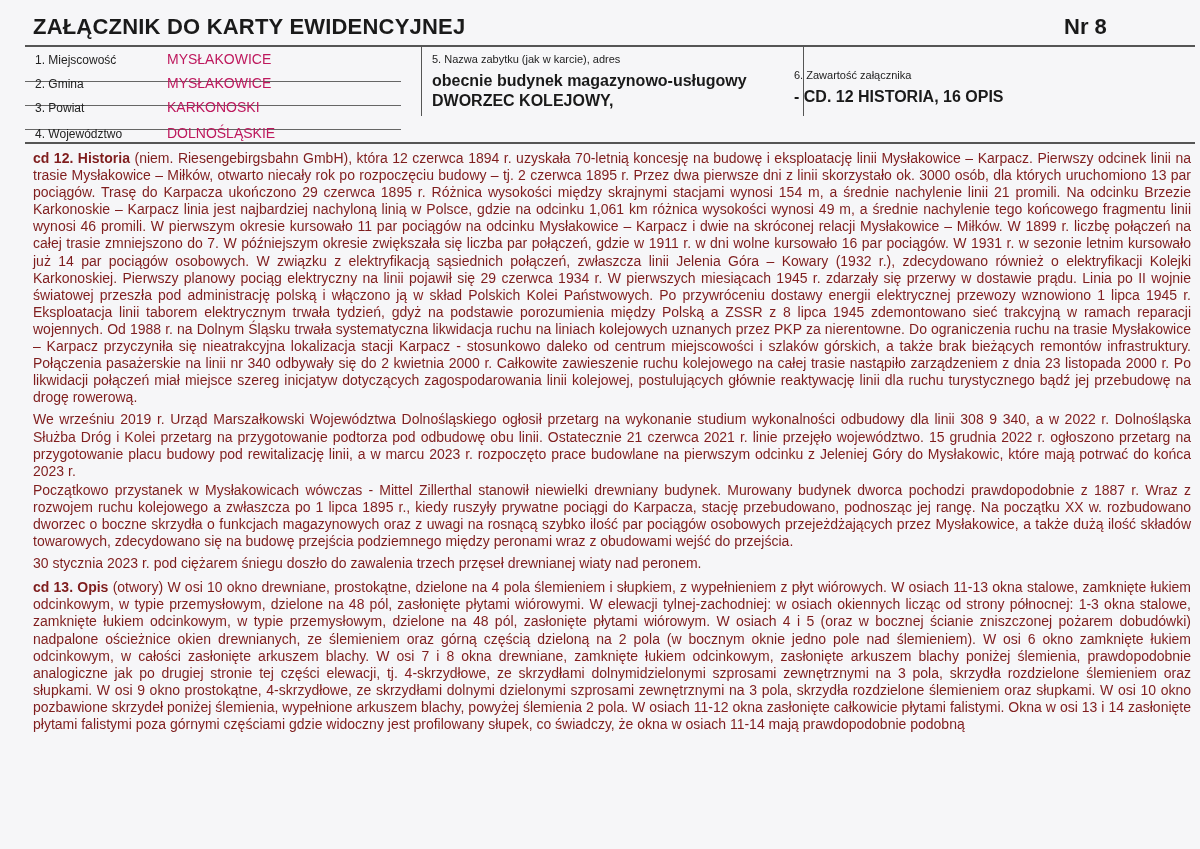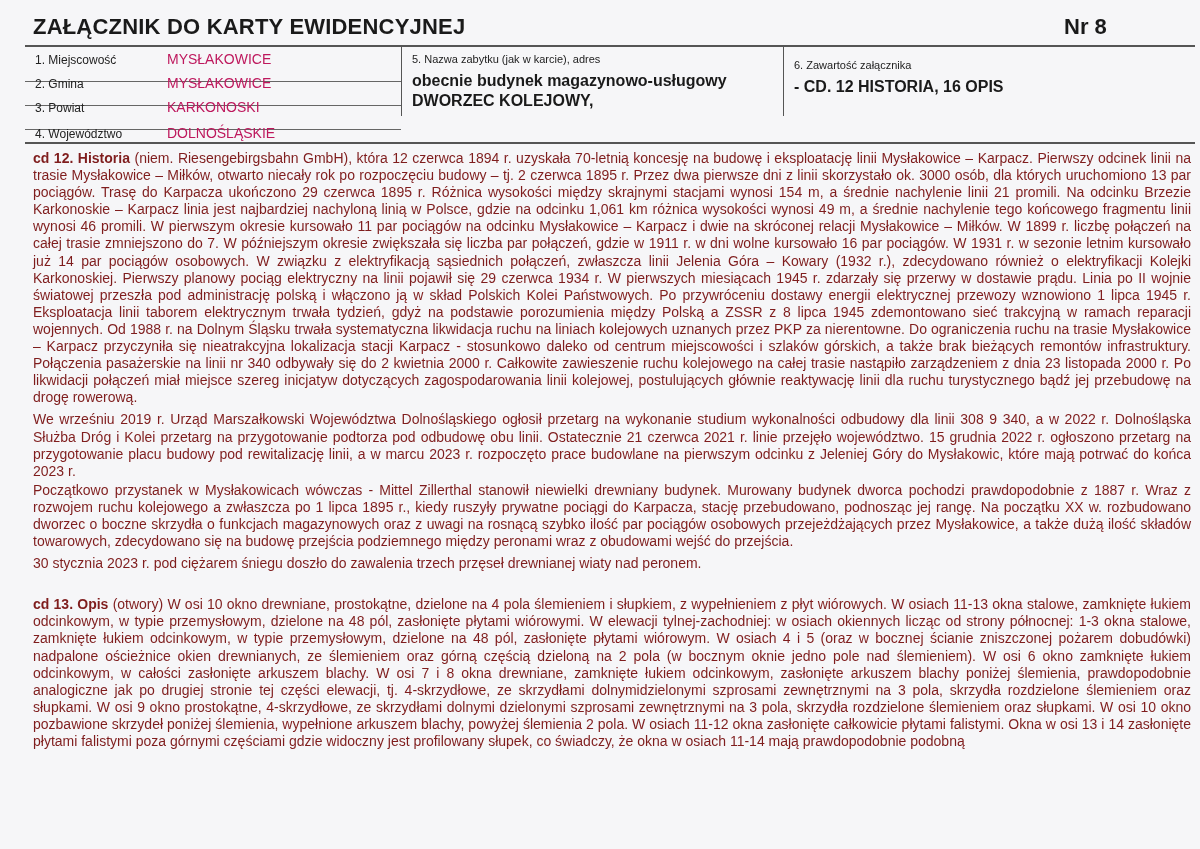--- a/index.html
+++ b/index.html
@@ -26,24 +26,24 @@
   }
   .col-left { position: absolute; left: 0; top: 0; width: 376px; height: 95px; }
   .row {
     position: absolute; left: 0; width: 376px; height: 35px;
     border-bottom: 1.5px solid #666; box-sizing: border-box;
   }
   .row:last-child { border-bottom: none; }
   .row .label { position: absolute; left: 10px; top: 6px; font-size: 12px; color: #222; }
   .row .value { position: absolute; left: 142px; top: 4px; font-size: 14px; color: #be185d; }
   .col-mid {
-    position: absolute; left: 376px; top: 0; width: 383px; height: 69px;
+    position: absolute; left: 396px; top: 0; width: 383px; height: 69px;
     border-left: 1.5px solid #555; border-right: 1.5px solid #555; box-sizing: border-box;
   }
-  .col-right { position: absolute; left: 759px; top: 6px; width: 411px; height: 82px; }
+  .col-right { position: absolute; left: 759px; top: 16px; width: 411px; height: 82px; }
   .cell-label { position: absolute; left: 10px; top: 6px; font-size: 11px; color: #222; }
   .cell-value { position: absolute; left: 10px; top: 24px; font-size: 16px; font-weight: bold; line-height: 20px; color: #1a1a1a; }
   .body-text {
     position: absolute; left: 33px; top: 150px; width: 1158px;
     font-size: 14px; line-height: 17.1px; text-align: justify; color: #7f1d1d;
   }
   .body-text p { margin: 0 0 5px 0; }
   .body-text b { font-weight: bold; }
 </style>
 </head>
@@ -83,15 +83,15 @@
   <div class="col-right">
     <span class="cell-label">6. Zawartość załącznika</span>
     <div class="cell-value">- CD. 12 HISTORIA, 16 OPIS</div>
   </div>
 </div>
 
 <div class="body-text">
   <p><b>cd 12. Historia</b><span> (niem. Riesengebirgsbahn GmbH), która 12 czerwca 1894 r. uzyskała 70-letnią koncesję na budowę i eksploatację linii Mysłakowice – Karpacz. Pierwszy odcinek linii na trasie Mysłakowice – Miłków, otwarto niecały rok po rozpoczęciu budowy – tj. 2 czerwca 1895 r. Przez dwa pierwsze dni z linii skorzystało ok. 3000 osób, dla których uruchomiono 13 par pociągów. Trasę do Karpacza ukończono 29 czerwca 1895 r. Różnica wysokości między skrajnymi stacjami wynosi 154 m, a średnie nachylenie linii 21 promili. Na odcinku Brzezie Karkonoskie – Karpacz linia jest najbardziej nachyloną linią w Polsce, gdzie na odcinku 1,061 km różnica wysokości wynosi 49 m, a średnie nachylenie tego końcowego fragmentu linii wynosi 46 promili. W pierwszym okresie kursowało 11 par pociągów na odcinku Mysłakowice – Karpacz i dwie na skróconej relacji Mysłakowice – Miłków. W 1899 r. liczbę połączeń na całej trasie zmniejszono do 7. W późniejszym okresie zwiększała się liczba par połączeń, gdzie w 1911 r. w dni wolne kursowało 16 par pociągów. W 1931 r. w sezonie letnim kursowało już 14 par pociągów osobowych. W związku z elektryfikacją sąsiednich połączeń, zwłaszcza linii Jelenia Góra – Kowary (1932 r.), zdecydowano również o elektryfikacji Kolejki Karkonoskiej. Pierwszy planowy pociąg elektryczny na linii pojawił się 29 czerwca 1934 r. W pierwszych miesiącach 1945 r. zdarzały się przerwy w dostawie prądu. Linia po II wojnie światowej przeszła pod administrację polską i włączono ją w skład Polskich Kolei Państwowych. Po przywróceniu dostawy energii elektrycznej przewozy wznowiono 1 lipca 1945 r. Eksploatacja linii taborem elektrycznym trwała tydzień, gdyż na podstawie porozumienia między Polską a ZSSR z 8 lipca 1945 zdemontowano sieć trakcyjną w ramach reparacji wojennych. Od 1988 r. na Dolnym Śląsku trwała systematyczna likwidacja ruchu na liniach kolejowych uznanych przez PKP za nierentowne. Do ograniczenia ruchu na trasie Mysłakowice – Karpacz przyczyniła się nieatrakcyjna lokalizacja stacji Karpacz - stosunkowo daleko od centrum miejscowości i szlaków górskich, a także brak bieżących remontów infrastruktury. Połączenia pasażerskie na linii nr 340 odbywały się do 2 kwietnia 2000 r. Całkowite zawieszenie ruchu kolejowego na całej trasie nastąpiło zarządzeniem z dnia 23 listopada 2000 r. Po likwidacji połączeń miał miejsce szereg inicjatyw dotyczących zagospodarowania linii kolejowej, postulujących głównie reaktywację linii dla ruchu turystycznego bądź jej przebudowę na drogę rowerową.</span></p>
   <p style="margin-bottom:2px">We wrześniu 2019 r. Urząd Marszałkowski Województwa Dolnośląskiego ogłosił przetarg na wykonanie studium wykonalności odbudowy dla linii 308 9 340, a w 2022 r. Dolnośląska Służba Dróg i Kolei przetarg na przygotowanie podtorza pod odbudowę obu linii. Ostatecznie 21 czerwca 2021 r. linie przejęło województwo. 15 grudnia 2022 r. ogłoszono przetarg na przygotowanie placu budowy pod rewitalizację linii, a w marcu 2023 r. rozpoczęto prace budowlane na pierwszym odcinku z Jeleniej Góry do Mysłakowic, które mają potrwać do końca 2023 r.</p>
   <p>Początkowo przystanek w Mysłakowicach wówczas - Mittel Zillerthal stanowił niewielki drewniany budynek. Murowany budynek dworca pochodzi prawdopodobnie z 1887 r. Wraz z rozwojem ruchu kolejowego a zwłaszcza po 1 lipca 1895 r., kiedy ruszyły prywatne pociągi do Karpacza, stację przebudowano, podnosząc jej rangę. Na początku XX w. rozbudowano dworzec o boczne skrzydła o funkcjach magazynowych oraz z uwagi na rosnącą szybko ilość par pociągów osobowych przejeżdżających przez Mysłakowice, a także dużą ilość składów towarowych, zdecydowano się na budowę przejścia podziemnego między peronami wraz z obudowami wejść do przejścia.</p>
-  <p style="margin-bottom:24px">30 stycznia 2023 r. pod ciężarem śniegu doszło do zawalenia trzech przęseł drewnianej wiaty nad peronem.</p>
+  <p style="margin-bottom:7px">30 stycznia 2023 r. pod ciężarem śniegu doszło do zawalenia trzech przęseł drewnianej wiaty nad peronem.</p>
   <p><b>cd 13. Opis</b><span> (otwory) W osi 10 okno drewniane, prostokątne, dzielone na 4 pola ślemieniem i słupkiem, z wypełnieniem z płyt wiórowych. W osiach 11-13 okna stalowe, zamknięte łukiem odcinkowym, w typie przemysłowym, dzielone na 48 pól, zasłonięte płytami wiórowymi. W elewacji tylnej-zachodniej: w osiach okiennych licząc od strony północnej: 1-3 okna stalowe, zamknięte łukiem odcinkowym, w typie przemysłowym, dzielone na 48 pól, zasłonięte płytami wiórowym. W osiach 4 i 5 (oraz w bocznej ścianie zniszczonej pożarem dobudówki) nadpalone ościeżnice okien drewnianych, ze ślemieniem oraz górną częścią dzieloną na 2 pola (w bocznym oknie jedno pole nad ślemieniem). W osi 6 okno zamknięte łukiem odcinkowym, w całości zasłonięte arkuszem blachy. W osi 7 i 8 okna drewniane, zamknięte łukiem odcinkowym, zasłonięte arkuszem blachy poniżej ślemienia, prawdopodobnie analogiczne jak po drugiej stronie tej części elewacji, tj. 4-skrzydłowe, ze skrzydłami dolnymidzielonymi szprosami zewnętrznymi na 3 pola, skrzydła rozdzielone ślemieniem oraz słupkami. W osi 9 okno prostokątne, 4-skrzydłowe, ze skrzydłami dolnymi dzielonymi szprosami zewnętrznymi na 3 pola, skrzydła rozdzielone ślemieniem oraz słupkami. W osi 10 okno pozbawione skrzydeł poniżej ślemienia, wypełnione arkuszem blachy, powyżej ślemienia 2 pola. W osiach 11-12 okna zasłonięte całkowicie płytami falistymi. Okna w osi 13 i 14 zasłonięte płytami falistymi poza górnymi częściami gdzie widoczny jest profilowany słupek, co świadczy, że okna w osiach 11-14 mają prawdopodobnie podobną</span></p>
 </div>
 
 </body></html>

